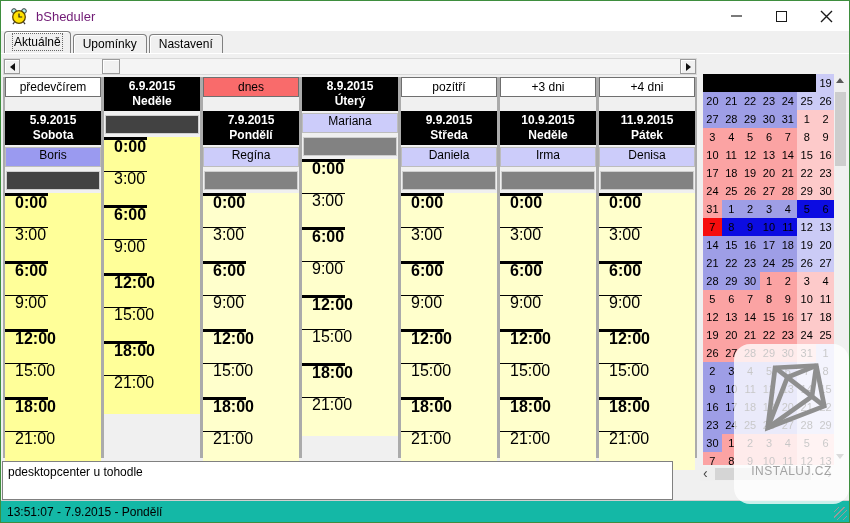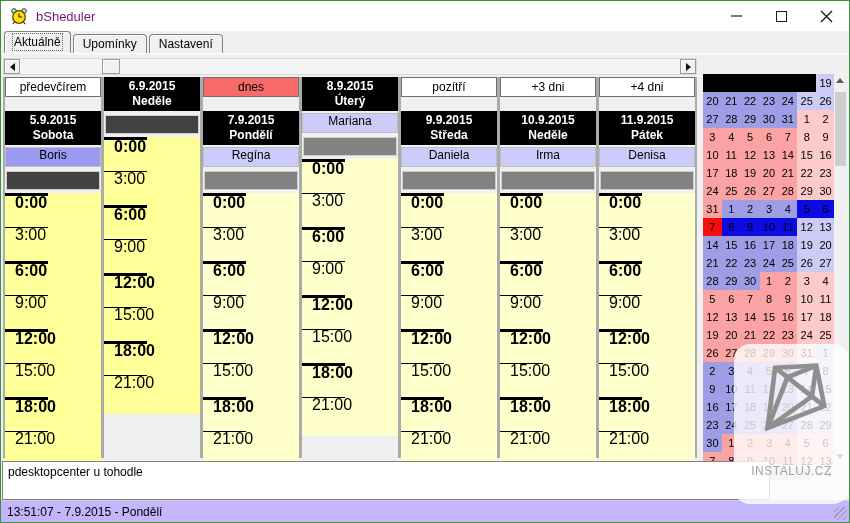--- a/index.html
+++ b/index.html
@@ -55,23 +55,23 @@
   .cc.sel{background:#0c0ce2;} .cc.tdy{background:#f60d0d;}
   .vscroll{position:absolute;right:0;top:2px;width:13px;height:393px;background:#f0f0f0;}
   .vthumb{position:absolute;left:1px;top:20px;width:11px;height:74px;background:#cdcdcd;}
   .tri-u{position:absolute;left:2px;top:6px;width:0;height:0;border-left:4px solid transparent;border-right:4px solid transparent;border-bottom:5px solid #5a5a5a;}
   .tri-d{position:absolute;left:2px;bottom:6px;width:0;height:0;border-left:4px solid transparent;border-right:4px solid transparent;border-top:5px solid #5a5a5a;}
   .calhscroll{position:absolute;left:0;top:397px;width:135px;height:14px;background:#efefef;}
   .chev{position:absolute;top:-2px;font-size:14px;color:#444;line-height:16px;}
   .chev.l{left:3px;} .chev.r{right:3px;}
   .calhthumb{position:absolute;left:15px;top:1px;width:96px;height:12px;background:#d5d5d5;}
   
-  .notebox{position:absolute;left:1px;top:407px;width:768px;height:39px;background:#fff;border:1px solid #808080;font-size:12px;padding:3px 5px;color:#000;}
+  .notebox{position:absolute;left:1px;top:407px;width:671px;height:39px;background:#fff;border:1px solid #808080;font-size:12px;padding:3px 5px;color:#000;}
   
-  .statusbar{position:relative;height:22px;background:#c4b5fd;border-top:1px solid #cfcfcf;display:flex;align-items:center;padding-left:6px;font-size:12px;color:#000;text-align:right;}
+  .statusbar{position:relative;height:22px;background:#14b8a6;border-top:1px solid #cfcfcf;display:flex;align-items:center;padding-left:6px;font-size:12px;color:#000;text-align:right;}
   .grip{position:absolute;right:2px;bottom:2px;width:13px;height:13px;background:repeating-linear-gradient(135deg,transparent 0 3px,#9a9a9a 3px 4px);z-index:60;}
   
   .watermark{position:absolute;left:733px;top:343px;width:115px;height:160px;background:rgba(255,255,255,0.78);border-radius:16px;z-index:50;display:flex;flex-direction:column;align-items:center;}
   .wmtext{font-size:12px;color:#a2a2a2;letter-spacing:0.5px;margin-top:2px;}
 </style>
 </head>
 <body>
 
 <div class="window">
 

